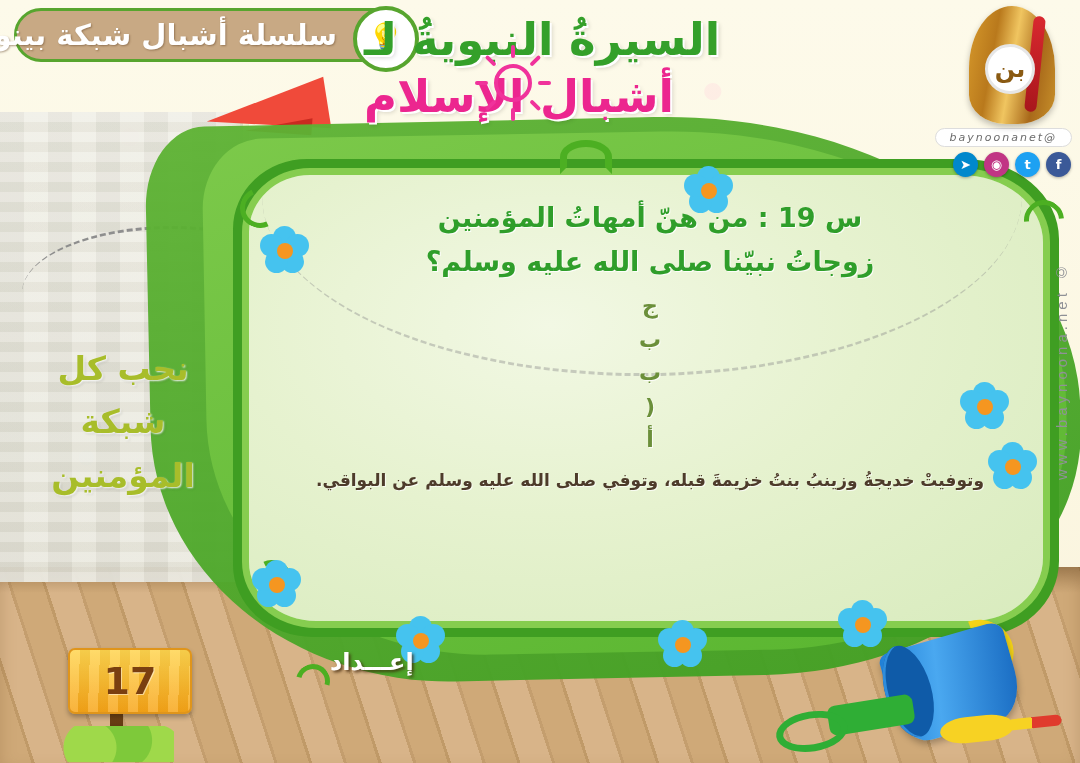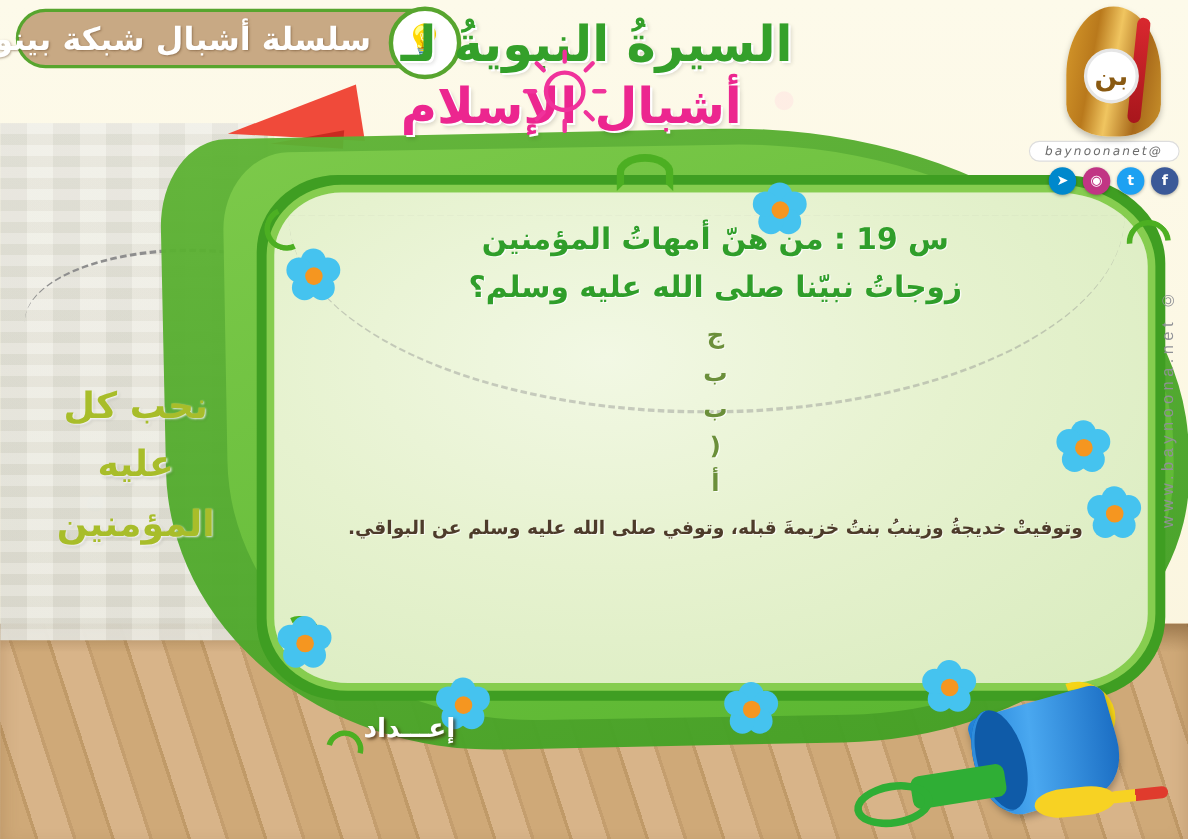--- a/index.html
+++ b/index.html
@@ -484,28 +484,35 @@
       </div>
       <div class="a-line">
         <span style="color:#6b8f3a">أ</span>
       </div>
     </div>
     <div class="note-line">وتوفيتْ خديجةُ وزينبُ بنتُ خزيمةَ قبله، وتوفي صلى الله عليه وسلم عن البواقي.</div>
   </div>
 
   <div class="slogan">
     <div>نحب كل</div>
-    <div>عليه</div>
+    <div>شبكة</div>
     <div>المؤمنين</div>
   </div>
 
   <div class="credits">
     <div class="credit-1">إعـــداد</div>
   </div>
 
+  <div class="signpost">
+    <div class="sign-pole"></div>
+    <div class="bush"></div>
+    <div class="sign-board">
+      <span class="sign-num">17</span>
+    </div>
+  </div>
 
   <div class="watermark">
     <span>© www.baynoona.net</span>
   </div>
 
   <div class="bucket-handle"></div>
   <div class="bucket">
     <div class="mouth"></div>
   </div>
   <div class="rake"></div>

